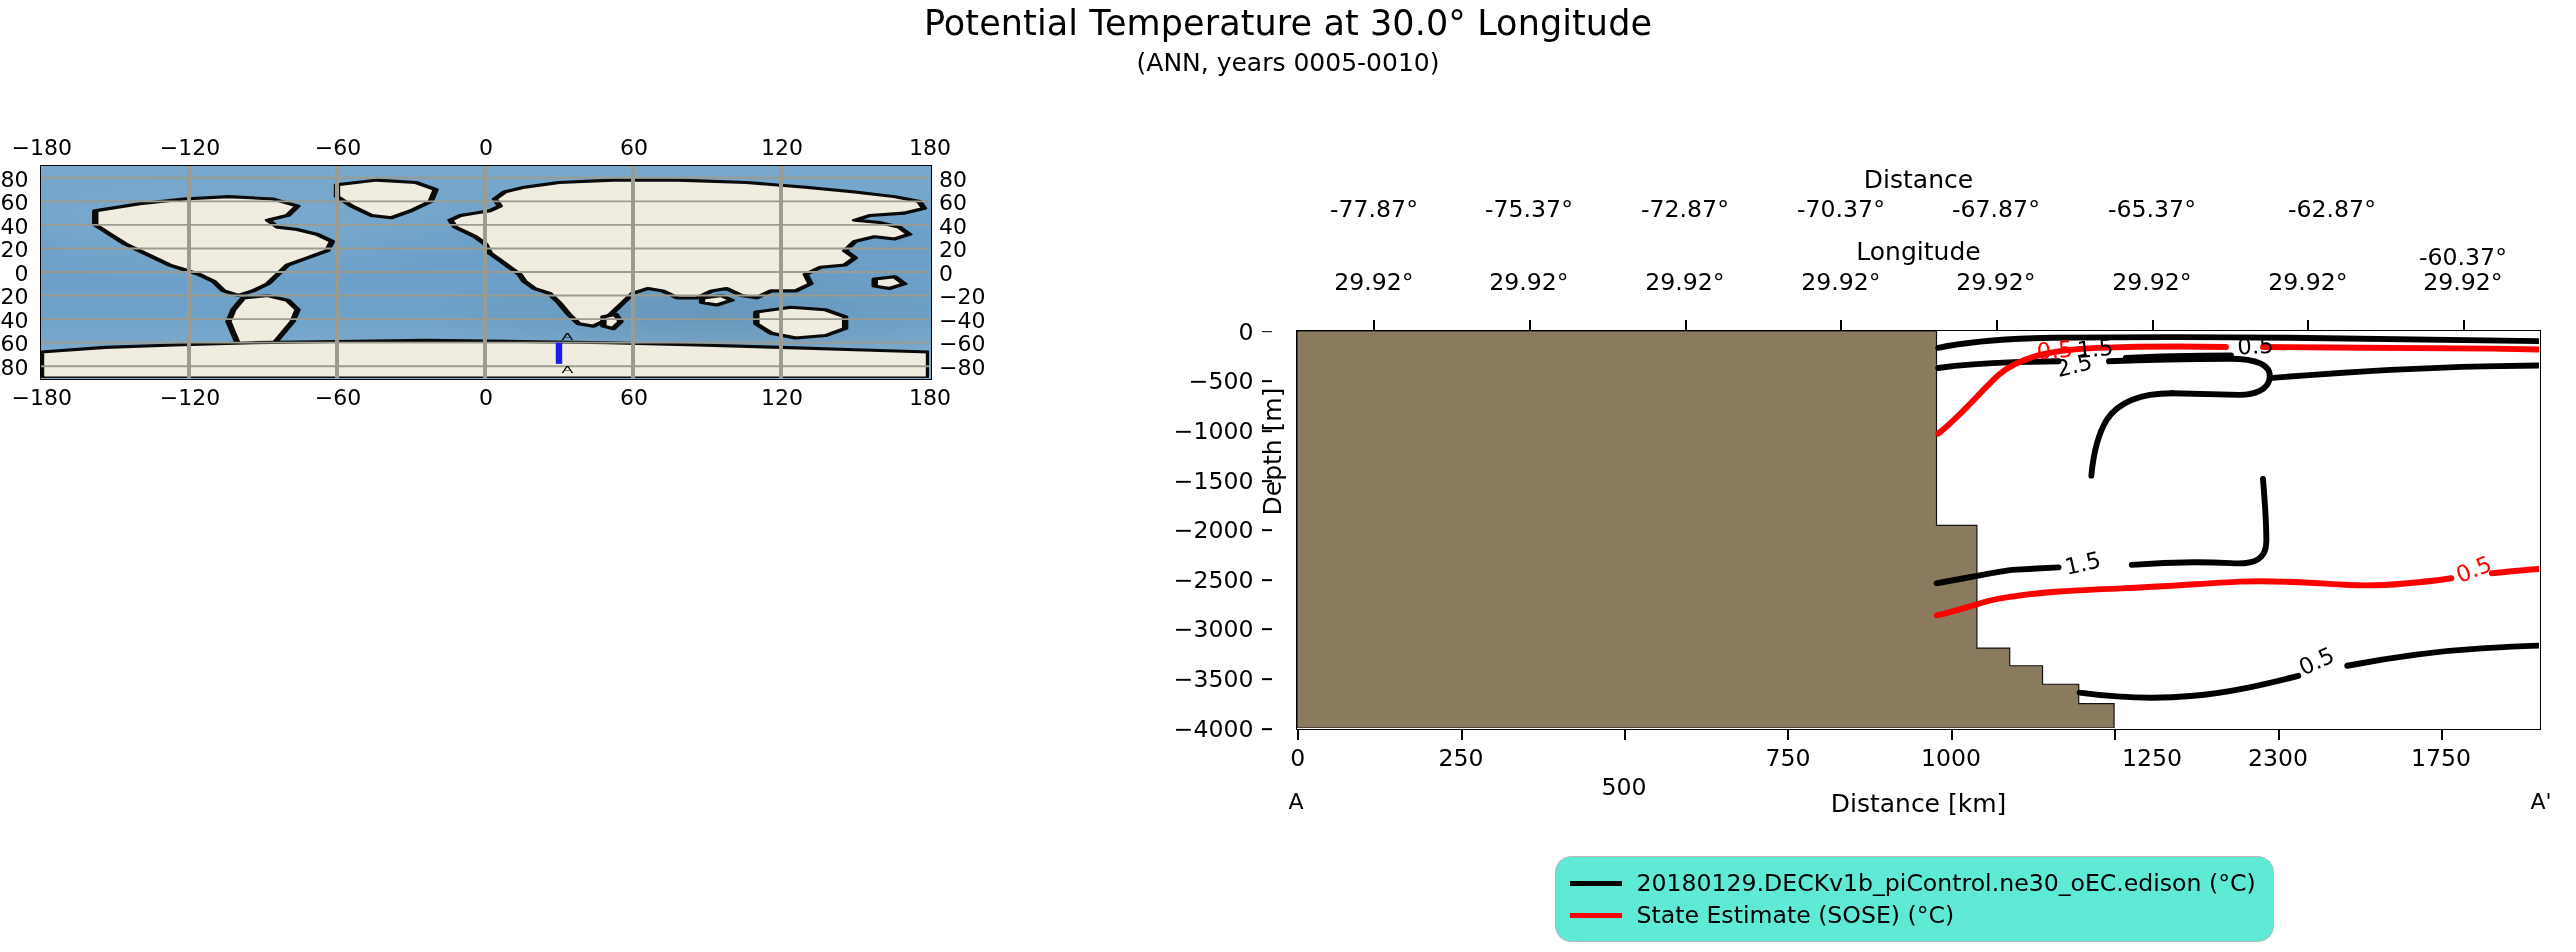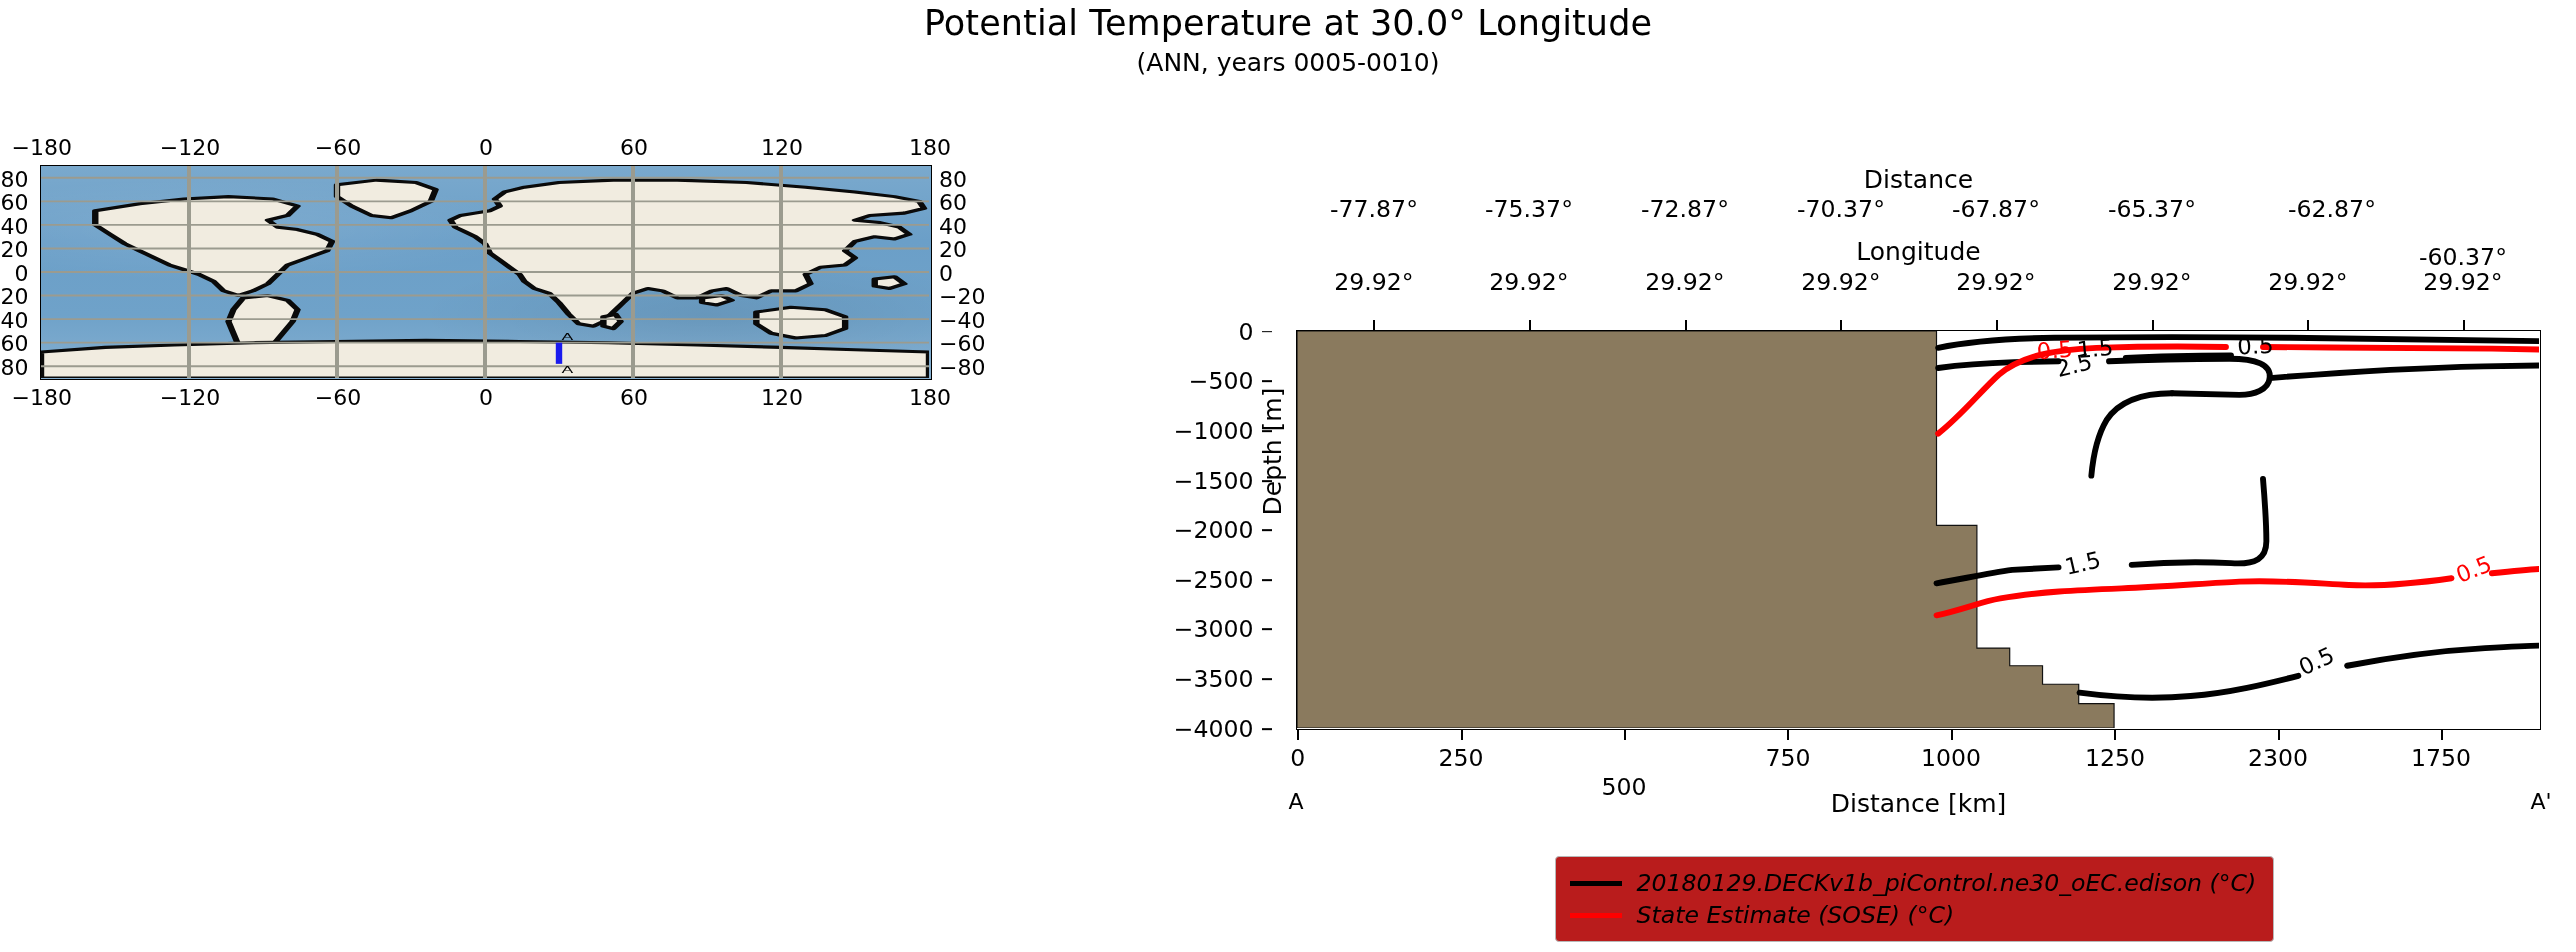--- a/index.html
+++ b/index.html
@@ -60,22 +60,22 @@
   #lat-label{position:absolute;left:1296px;top:165px;width:1245px;text-align:center;font-size:25px;}
   #lat-ticks{position:absolute;left:1296px;top:195px;width:1245px;font-size:23.6px;}
   #lat-ticks span{position:absolute;transform:translateX(-50%);white-space:nowrap;}
   #lon-label{position:absolute;left:1296px;top:237px;width:1245px;text-align:center;font-size:25px;}
   #lon-ticks{position:absolute;left:1296px;top:268px;width:1245px;font-size:23.6px;}
   #lon-ticks span{position:absolute;transform:translateX(-50%);white-space:nowrap;}
   .xtickmark{position:absolute;width:1.7px;height:10px;background:#000;}
 
   
   #legend{position:absolute;left:1555px;top:856px;
-          border:1.3px solid #b8b8b8;border-radius:4px;background:#b91c1c;
-          padding:10px 17px 10px 13.5px;font-style:italic;}
+          border:1.3px solid #b8b8b8;border-radius:16px;background:#5eead4;
+          padding:10px 17px 10px 13.5px;}
   .legend-row{display:flex;align-items:center;height:32px;}
   .legend-swatch{width:52px;height:0;border-top-width:5px;border-top-style:solid;margin-right:15px;}
   .legend-text{font-size:23.6px;white-space:nowrap;}
 </style>
 </head>
 <body>
 
 <div class="fig">
 
   <div id="title-block">
@@ -282,21 +282,21 @@
       </svg>
     </div>
   </div>
 
   <div id="xs-xticks">
       <span style="left: 1.7px;">0</span>
       <span style="left: 165px;">250</span>
       <span style="left: 328px; margin-top: 29px;">500</span>
       <span style="left: 492px;">750</span>
       <span style="left: 655px;">1000</span>
-      <span style="left: 819px;">1250</span>
+      <span style="left: 856px;">1250</span>
       <span style="left: 982px;">2300</span>
       <span style="left: 1145px;">1750</span>
     </div>
   <div id="xs-xlabel">Distance [km]</div>
   <div id="xs-ends">
     <span id="xs-end-a">A</span>
     <span id="xs-end-ap">A'</span>
   </div>
 
   <div id="legend">

